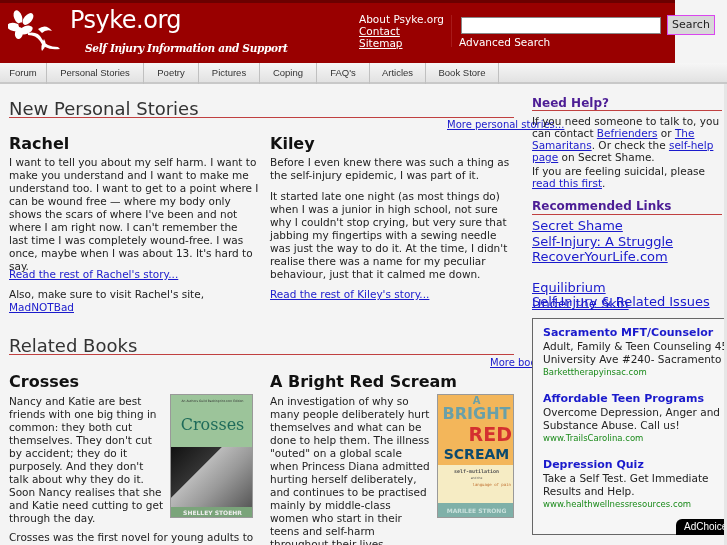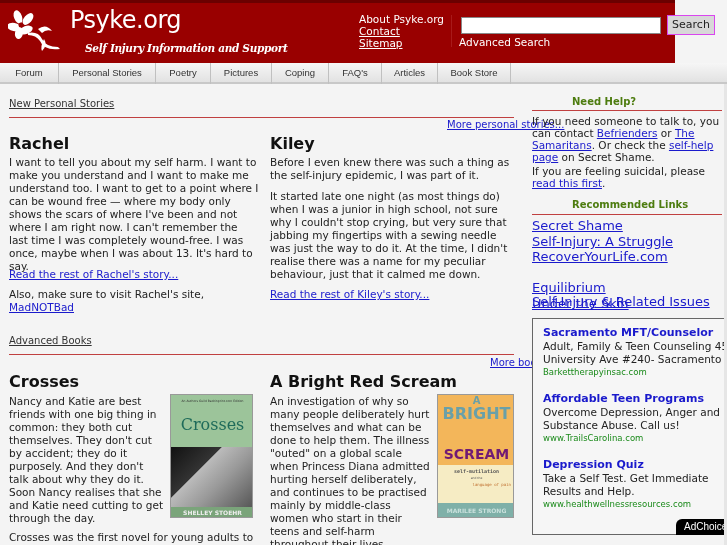--- a/index.html
+++ b/index.html
@@ -18,31 +18,31 @@
   .header-divider { position: absolute; left: 451px; top: 12px; width: 1px; height: 32px; background: #a81a1a; }
   .search-input { position: absolute; left: 461px; top: 14px; width: 200px; height: 17px; background: #fff; border: 1px solid #888; }
   .search-btn { position: absolute; left: 667px; top: 12px; width: 48px; height: 20px; background: #d8d8d8; border: 1px solid #d946ef; font-family: "DejaVu Sans", sans-serif; font-size: 11px; color: #222; text-align: center; line-height: 18px; }
   .advanced-search { position: absolute; left: 459px; top: 33px; font-size: 10.5px; color: #fff; text-decoration: none; }
 
   
   .nav { position: absolute; left: 0; top: 63px; width: 727px; height: 21px; background: linear-gradient(#f6f6f6, #e2e2e2); border-bottom: 2px solid #c8c8c8; display: flex; }
   .nav-item { height: 21px; line-height: 20px; font-size: 9.5px; color: #333; text-align: center; border-right: 1px solid #c0c0c0; font-family: "Liberation Sans", sans-serif; }
 
   
-  .section-title { position: absolute; font-size: 10px; color: #333; font-weight: normal; text-decoration: underline; }
+  .section-title { position: absolute; font-size: 18px; color: #333; font-weight: normal; }
   .section-rule { position: absolute; height: 1px; background: #c04040; }
   .more-link { position: absolute; font-size: 10px; font-weight: normal; color: #1a1acc; margin-left: 32px; }
   .item-title { position: absolute; font-size: 16px; font-weight: bold; color: #111; }
   .para { position: absolute; font-size: 10.5px; line-height: 13px; color: #222; }
   .para-link { position: absolute; font-size: 10.5px; line-height: 13px; }
 
   .book-cover { position: absolute; border: 1px solid #999; overflow: hidden; }
 
   
-  .side-title { position: absolute; left: 532px; font-size: 10px; font-weight: bold; color: #4d7c0f; margin-left: 40px; }
+  .side-title { position: absolute; left: 532px; font-size: 12px; font-weight: bold; color: #4c1d95; }
   .side-rule { position: absolute; left: 532px; width: 190px; height: 1px; background: #c04040; }
   .side-para { position: absolute; left: 532px; width: 190px; font-size: 10.5px; line-height: 12px; color: #222; }
   .side-link { position: absolute; left: 532px; font-size: 13px; }
 
   .ad-box { position: absolute; left: 532px; top: 318px; width: 200px; height: 217px; border: 1px solid #666; background: #f6f6f6; }
   .ad { position: absolute; left: 10px; width: 195px; }
   .ad-title { font-size: 11px; font-weight: bold; color: #1a1acc; text-decoration: none; display: block; line-height: 14px; }
   .ad-desc { font-size: 10.5px; color: #222; line-height: 13px; }
   .ad-url { font-size: 8.5px; color: #1a8a1a; line-height: 12px; }
   .adchoices { position: absolute; left: 676px; top: 519px; width: 60px; height: 16px; background: #000; color: #fff; font-family: "Liberation Sans", sans-serif; font-size: 10px; line-height: 16px; padding-left: 8px; border-top-left-radius: 6px; }
@@ -73,21 +73,21 @@
     <a>Contact</a>
     <a>Sitemap</a>
   </div>
   <div class="header-divider"></div>
   <input class="search-input" type="text" value="" style="">
   <div class="search-btn">Search</div>
   <a class="advanced-search">Advanced Search</a>
 </div>
 
 <div class="nav">
-  <div class="nav-item" style="width:59px">Forum</div>
+  <div class="nav-item" style="width:47px">Forum</div>
   <div class="nav-item" style="width:97px">Personal Stories</div>
   <div class="nav-item" style="width:55px">Poetry</div>
   <div class="nav-item" style="width:61px">Pictures</div>
   <div class="nav-item" style="width:57px">Coping</div>
   <div class="nav-item" style="width:53px">FAQ's</div>
   <div class="nav-item" style="width:56px">Articles</div>
   <div class="nav-item" style="width:73px">Book Store</div>
 </div>
 
 <div class="section-title" style="left:9px; top:98px;">New Personal Stories</div>
@@ -98,42 +98,43 @@
 <div class="para" style="left:9px; top:156px; width:250px;">I want to tell you about my self harm. I want to make you understand and I want to make me understand too. I want to get to a point where I can be wound free — where my body only shows the scars of where I've been and not where I am right now. I can't remember the last time I was completely wound-free. I was once, maybe when I was about 13. It's hard to say.</div>
 <a class="para-link" style="left:9px; top:268px;">Read the rest of Rachel's story...</a>
 <div class="para" style="left:9px; top:288px; width:250px;">Also, make sure to visit Rachel's site,</div>
 <a class="para-link" style="left:9px; top:301px;">MadNOTBad</a>
 
 <div class="item-title" style="left:270px; top:134px;">Kiley</div>
 <div class="para" style="left:270px; top:156px; width:245px;">Before I even knew there was such a thing as the self-injury epidemic, I was part of it.</div>
 <div class="para" style="left:270px; top:190px; width:248px;">It started late one night (as most things do) when I was a junior in high school, not sure why I couldn't stop crying, but very sure that jabbing my fingertips with a sewing needle was just the way to do it. At the time, I didn't realise there was a name for my peculiar behaviour, just that it calmed me down.</div>
 <a class="para-link" style="left:270px; top:288px;">Read the rest of Kiley's story...</a>
 
-<div class="section-title" style="left:9px; top:335px;">Advanced Books</div>
+<div class="section-title" style="left:9px; top:335px;">Related Books</div>
 <div class="section-rule" style="left:9px; top:354px; width:505px;"></div>
 <a class="more-link" style="left:458px; top:357px;">More books...</a>
 
 <div class="item-title" style="left:9px; top:372px;">Crosses</div>
 <div class="para" style="left:9px; top:395px; width:155px;">Nancy and Katie are best friends with one big thing in common: they both cut themselves. They don't cut by accident; they do it purposely. And they don't talk about why they do it. Soon Nancy realises that she and Katie need cutting to get through the day.</div>
 <div class="para" style="left:9px; top:531px; width:260px; white-space:nowrap;">Crosses was the first novel for young adults to</div>
 
 <div class="book-cover" style="left:170px; top:394px; width:83px; height:124px; background:#9cc49a;">
   <div style="position:absolute; left:0; top:4px; width:83px; text-align:center; font-size:3px; color:#333;">An Authors Guild Backinprint.com Edition</div>
   <div style="position:absolute; left:0; top:20px; width:83px; text-align:center; font-family:'DejaVu Serif', serif; font-size:16px; color:#1f6b5a;">Crosses</div>
   <div style="position:absolute; left:0; top:52px; width:83px; height:60px; background:linear-gradient(135deg, #111 0%, #333 35%, #bbb 36%, #999 60%, #555 100%);"></div>
   <div style="position:absolute; left:0; top:112px; width:83px; height:12px; background:#7aa47a; text-align:center; font-size:6px; font-weight:bold; color:#eee; line-height:12px;">SHELLEY STOEHR</div>
 </div>
 
 <div class="item-title" style="left:270px; top:372px;">A Bright Red Scream</div>
 <div class="para" style="left:270px; top:395px; width:160px;">An investigation of why so many people deliberately hurt themselves and what can be done to help them. The illness "outed" on a global scale when Princess Diana admitted hurting herself deliberately, and continues to be practised mainly by middle-class women who start in their teens and self-harm throughout their lives.</div>
 
 <div class="book-cover" style="left:437px; top:394px; width:77px; height:124px; background:#f3b65a;">
   <div style="position:absolute; left:0; top:1px; width:77px; text-align:center; font-size:10px; font-weight:bold; color:#6aa0a8; line-height:10px;">A</div>
   <div style="position:absolute; left:0; top:10px; width:77px; text-align:center; font-size:16px; font-weight:bold; color:#6aa0a8; line-height:18px;">BRIGHT</div>
-  <div style="position:absolute; left:0; top:50px; width:77px; text-align:center; font-size:14px; font-weight:bold; color:#701a75; line-height:18px;">SCREAM</div>
+  <div style="position:absolute; left:0; top:28px; width:77px; text-align:right; padding-right:3px; font-size:19px; font-weight:bold; color:#d43030; line-height:22px;">RED</div>
+  <div style="position:absolute; left:0; top:50px; width:77px; text-align:center; font-size:14px; font-weight:bold; color:#0c4a6e; line-height:18px;">SCREAM</div>
   <div style="position:absolute; left:0; top:70px; width:77px; height:38px; background:#f6ecc4;">
     <div style="text-align:center; font-size:5px; font-family:'DejaVu Sans Mono', monospace; font-weight:bold; color:#555; margin-top:3px;">self-mutilation</div>
     <div style="text-align:center; font-size:3px; color:#555; margin-top:2px;">and the</div>
     <div style="text-align:right; padding-right:4px; font-size:4px; font-family:'DejaVu Sans Mono', monospace; color:#c07030; margin-top:2px;">language of pain</div>
   </div>
   <div style="position:absolute; left:0; top:108px; width:77px; height:16px; background:#7fb0a8; text-align:center; font-size:6px; font-weight:bold; color:#c9e0dc; line-height:16px;">MARILEE STRONG</div>
 </div>
 
 <div class="side-title" style="top:96px;">Need Help?</div>
 <div class="side-rule" style="top:110px;"></div>

